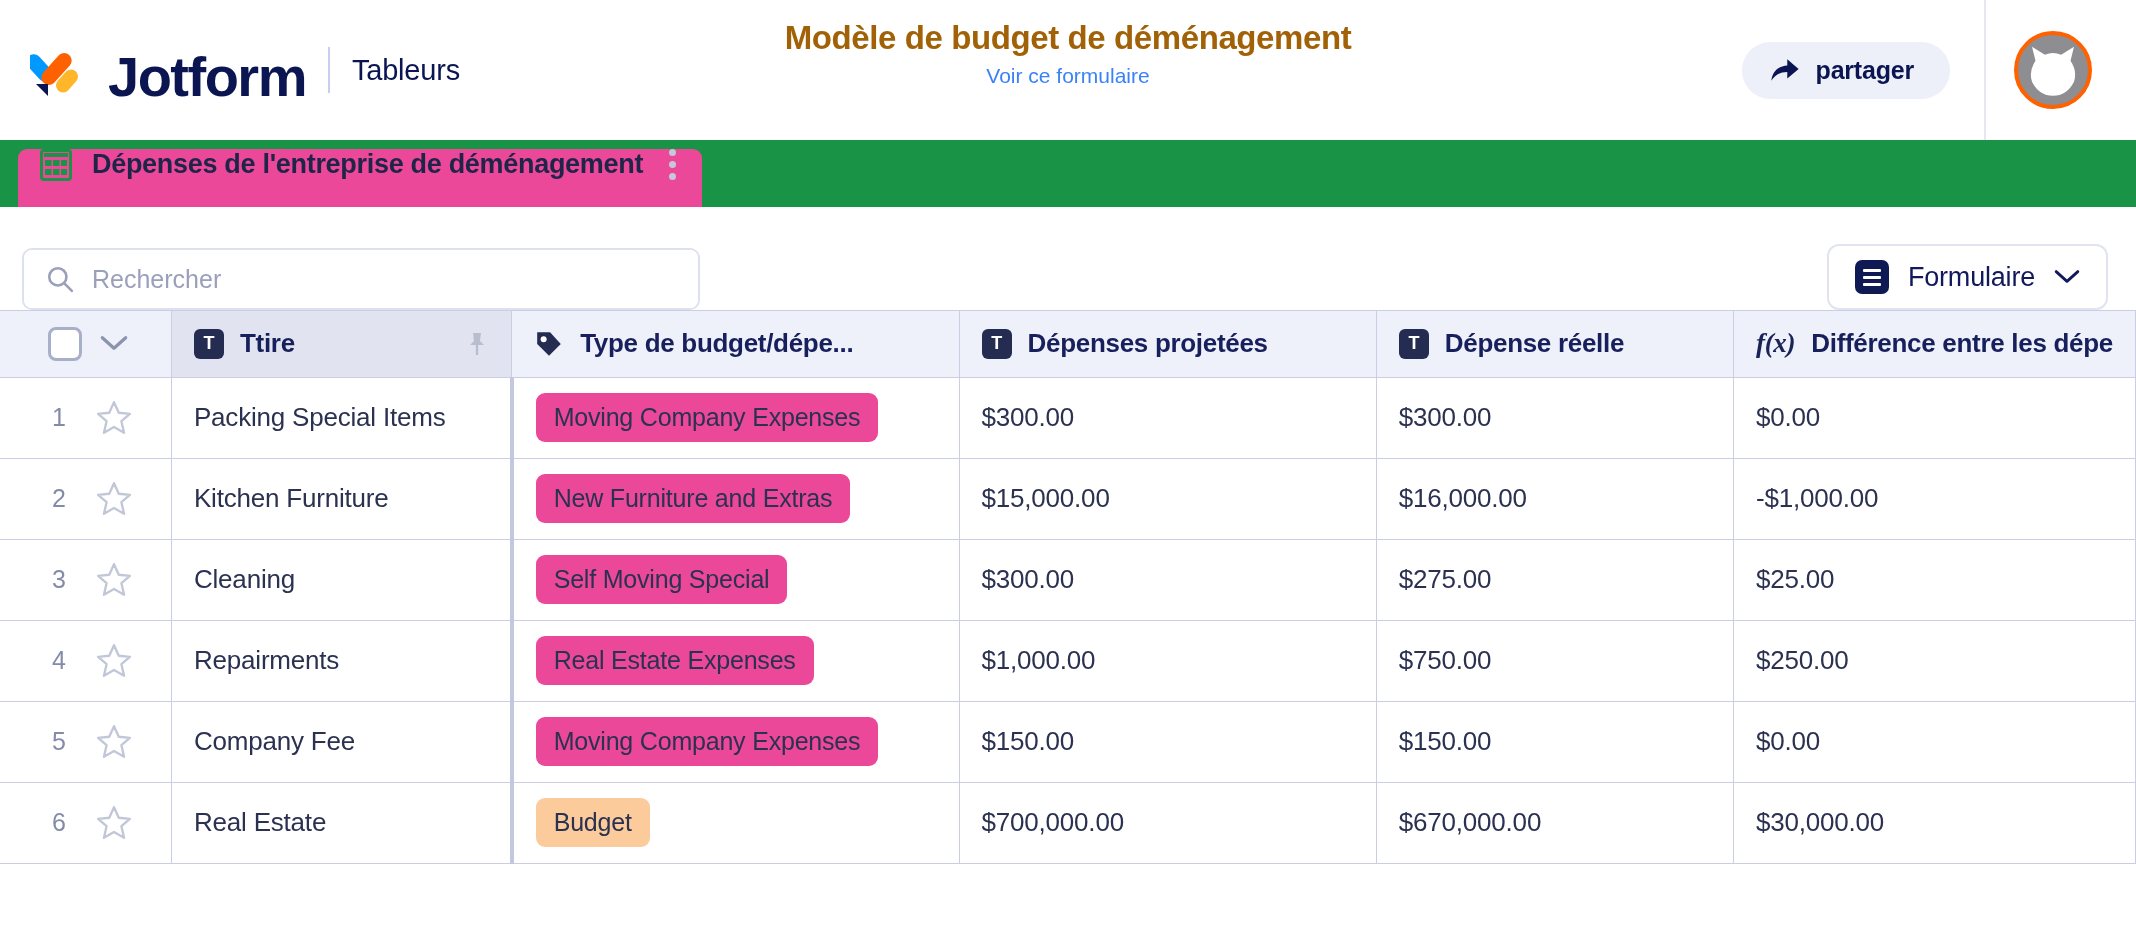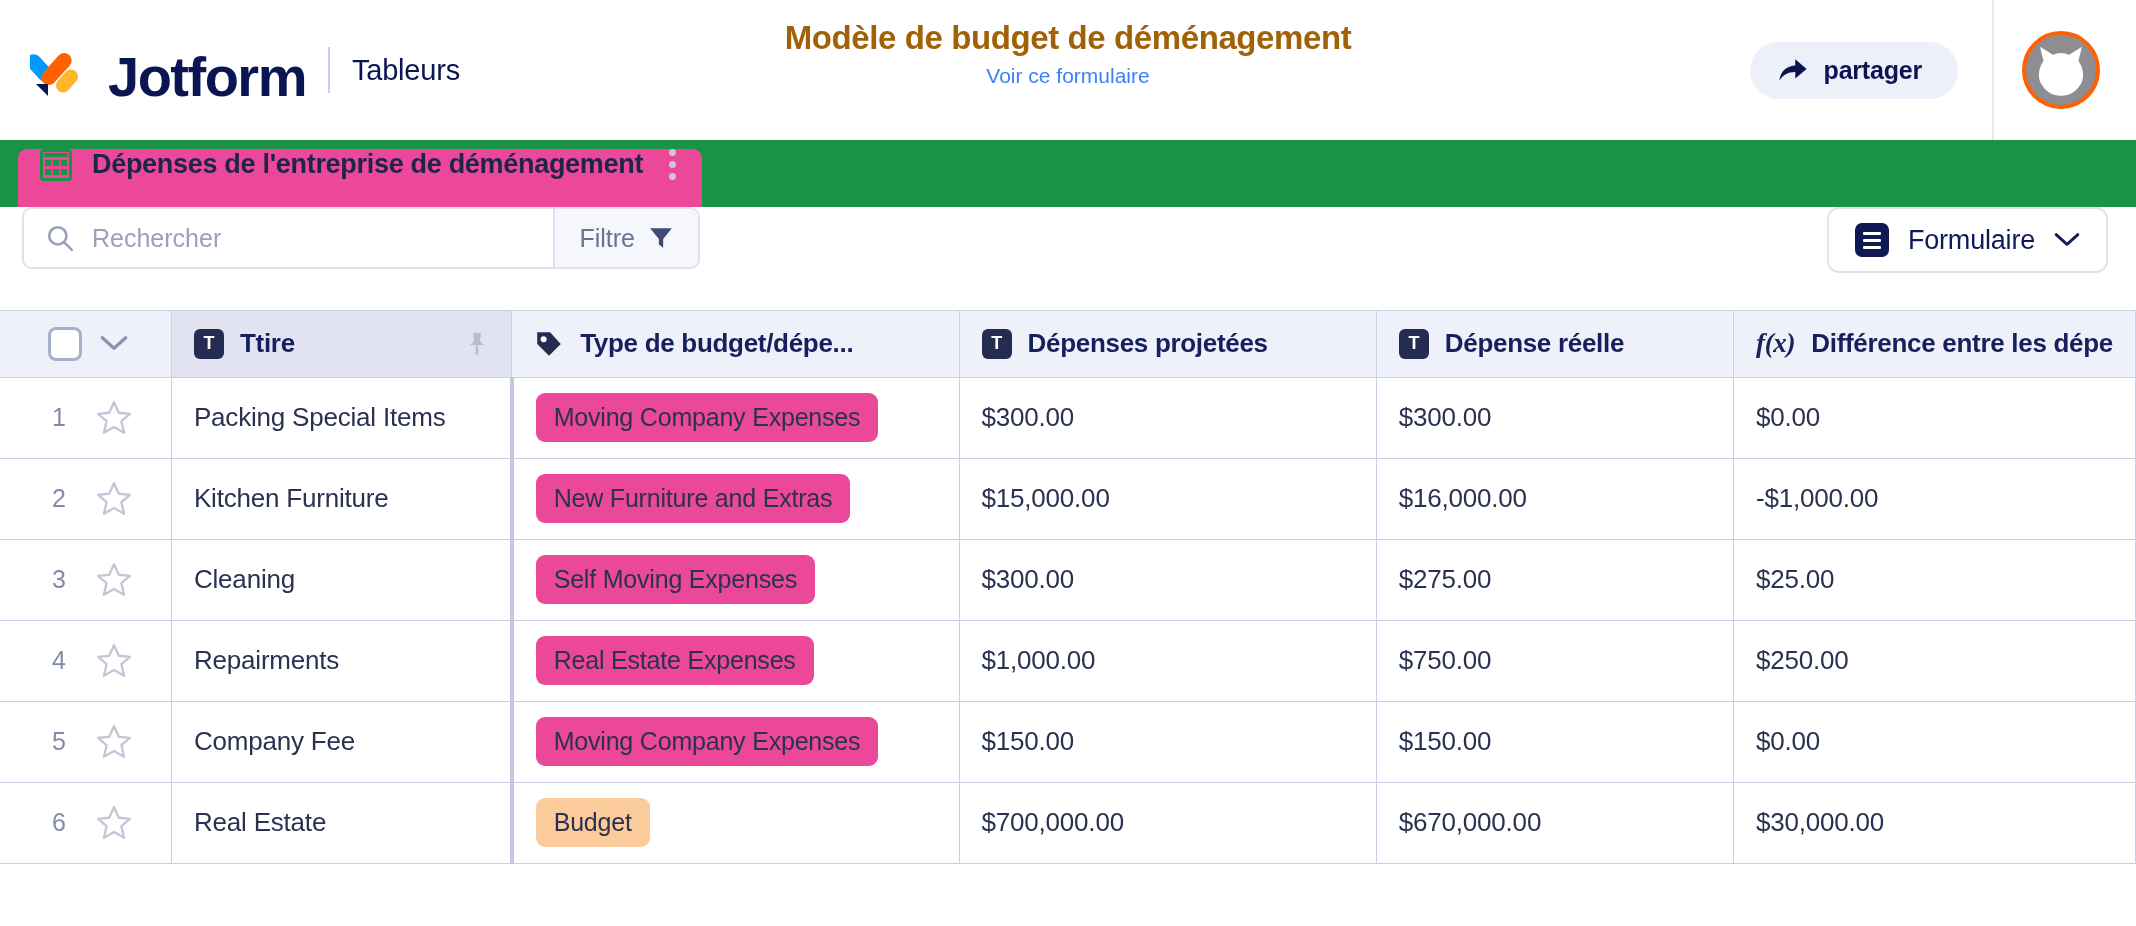--- a/index.html
+++ b/index.html
@@ -52,21 +52,21 @@
   .title-link {
     font-size: 21px;
     color: #3b82f6;
     line-height: 1.4;
     pointer-events: auto;
     cursor: pointer;
   }
 
   .topbar-right {
     position: absolute;
-    right: 0; top: 0; bottom: 0;
+    right: 8px; top: 0; bottom: 0;
     display: flex;
     align-items: center;
   }
   .share-btn {
     display: flex;
     align-items: center;
     gap: 16px;
     background: #EDEFF9;
     border: none;
     border-radius: 999px;
@@ -117,21 +117,21 @@
     white-space: nowrap;
   }
   .tab-dots { display: flex; flex-direction: column; gap: 5px; padding: 0 6px; cursor: pointer; }
   .tab-dots i { display: block; width: 7px; height: 7px; border-radius: 50%; background: #C5C8D8; }
 
   
   .toolbar {
     height: 103px;
     background: #ffffff;
     display: flex;
-    align-items: flex-start;
+    align-items: flex-end;
     justify-content: space-between;
     padding: 0 28px 0 22px;
     gap: 19px;
   }
   .search-group {
     display: flex;
     align-items: stretch;
     border: 2px solid #DDE0EE;
     border-radius: 10px;
     height: 62px;
@@ -358,28 +358,20 @@
   <div class="search-group">
     <div class="search-field">
       <span>
         <svg viewBox="0 0 26 26" width="28" height="28">
           <circle cx="11" cy="11" r="8" fill="none" stroke="#9AA0BB" stroke-width="2.4"></circle>
           <line x1="17" y1="17" x2="24" y2="24" stroke="#9AA0BB" stroke-width="2.4" stroke-linecap="round"></line>
         </svg>
       </span>
       <input class="search-input" type="text" placeholder="Rechercher" style="">
     </div>
-    <button class="filter-btn">
-      <span>Filtre</span>
-      <span>
-        <svg viewBox="0 0 24 24" width="26" height="26">
-          <path d="M2 3 H22 L14 13 V21 L10 18 V13 Z" fill="#404A75"></path>
-        </svg>
-      </span>
-    </button>
   </div>
 
   <button class="form-btn">
     <span class="form-icon">
         <i></i>
         <i></i>
         <i></i>
       </span>
     <span>Formulaire</span>
     <span>
@@ -489,21 +481,21 @@
           <div class="gutter-cell">
             <span class="row-num">3</span>
             <span>
               <svg viewBox="0 0 34 33" width="36" height="35">
                   <path d="M17 2 L21.5 12 L32 13 L24 20 L26.5 31 L17 25.5 L7.5 31 L10 20 L2 13 L12.5 12 Z" fill="none" stroke="#C2C7D8" stroke-width="2.2" stroke-linejoin="round"></path>
                 </svg>
             </span>
           </div>
         </td>
         <td class="col-title">Cleaning</td>
-        <td class="col-type"><span class="pill">Self Moving Expenses</span></td>
+        <td class="col-type"><span class="pill">Self Moving Special</span></td>
         <td class="col-proj">$300.00</td>
         <td class="col-real">$275.00</td>
         <td class="col-diff">$25.00</td>
       </tr>
       <tr>
         <td class="col-gutter">
           <div class="gutter-cell">
             <span class="row-num">4</span>
             <span>
               <svg viewBox="0 0 34 33" width="36" height="35">

